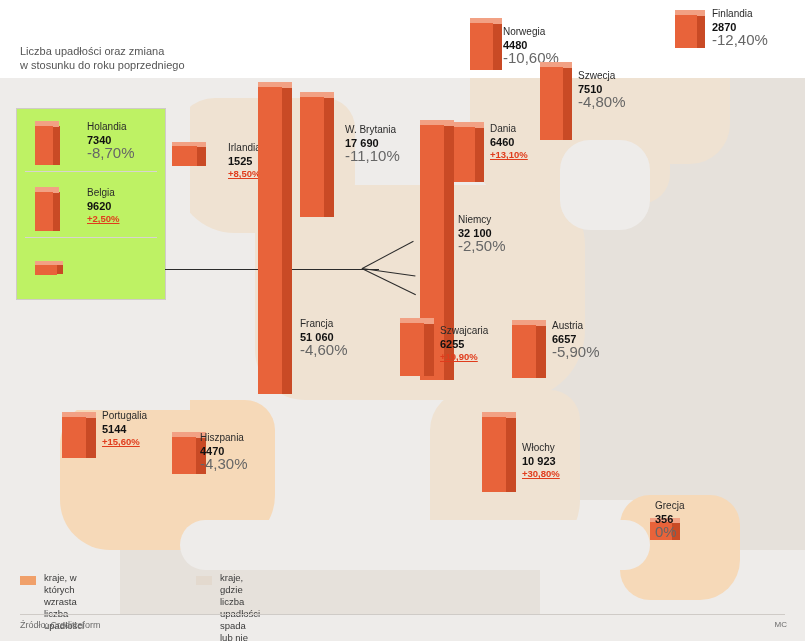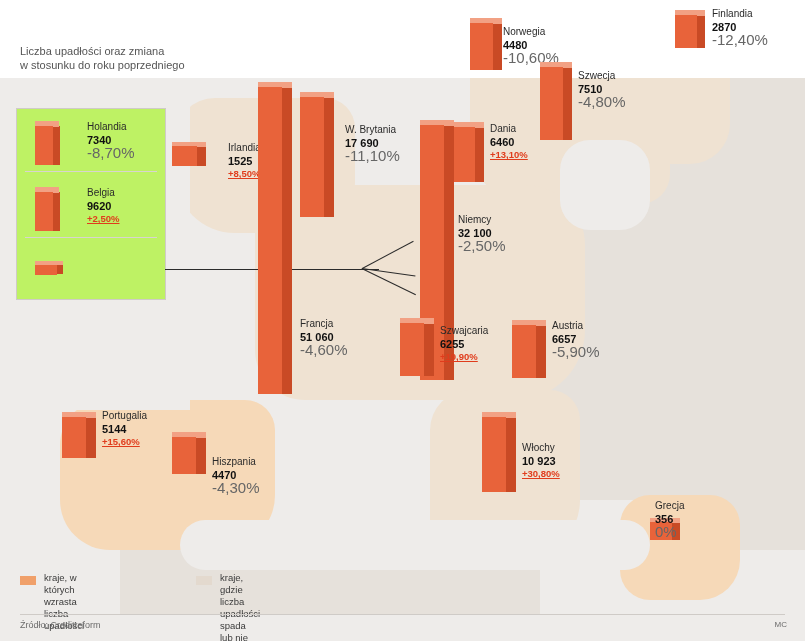--- a/index.html
+++ b/index.html
@@ -237,21 +237,21 @@
     <span>Portugalia</span><br>
     <span class="n">5144</span><br>
     <span class="up">+15,60%</span>
   </div>
 
   <div class="bar" style="left:172px;top:432px;width:34px;height:42px;">
     <div class="bar-side" style="left:24px;top:5px;width:10px;height:37px;"></div>
     <div class="bar-top" style="left:0;top:0;width:34px;height:6px;"></div>
     <div class="bar-front" style="width:24px;height:37px;"></div>
   </div>
-  <div class="lbl" style="left:212px;top:432px;margin-top:24px;">
+  <div class="lbl" style="left:200px;top:432px;">
     <span>Hiszpania</span><br>
     <span class="n">4470</span><br>
     <span class="dn">-4,30%</span>
   </div>
 
   <div class="bar" style="left:482px;top:412px;width:34px;height:80px;">
     <div class="bar-side" style="left:24px;top:5px;width:10px;height:75px;"></div>
     <div class="bar-top" style="left:0;top:0;width:34px;height:6px;"></div>
     <div class="bar-front" style="width:24px;height:75px;"></div>
   </div>

